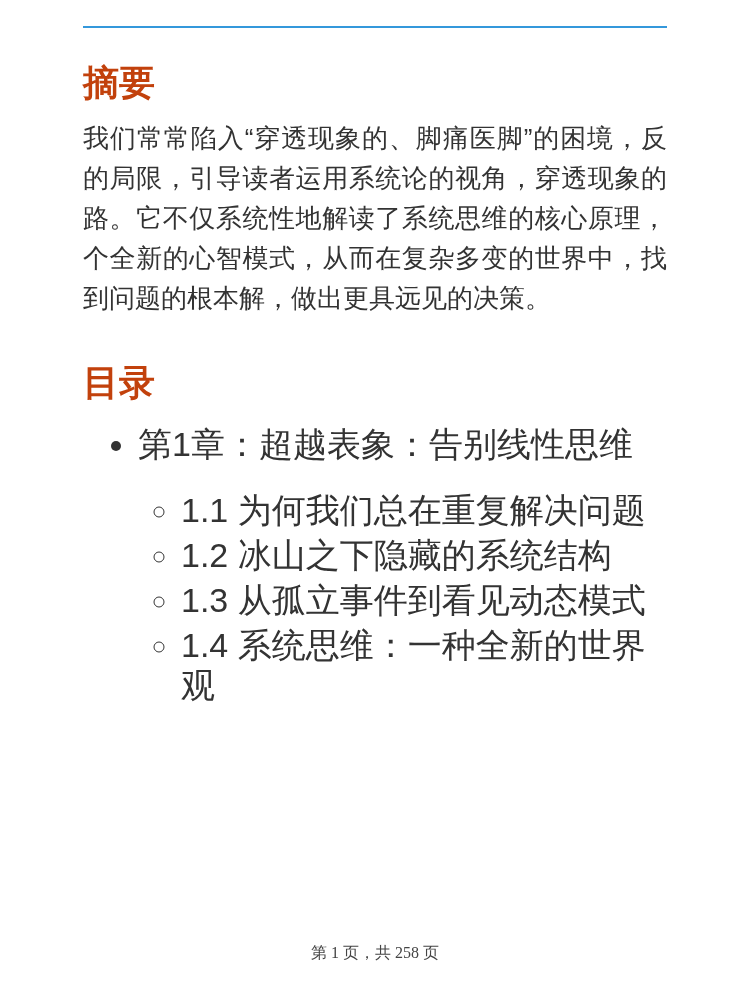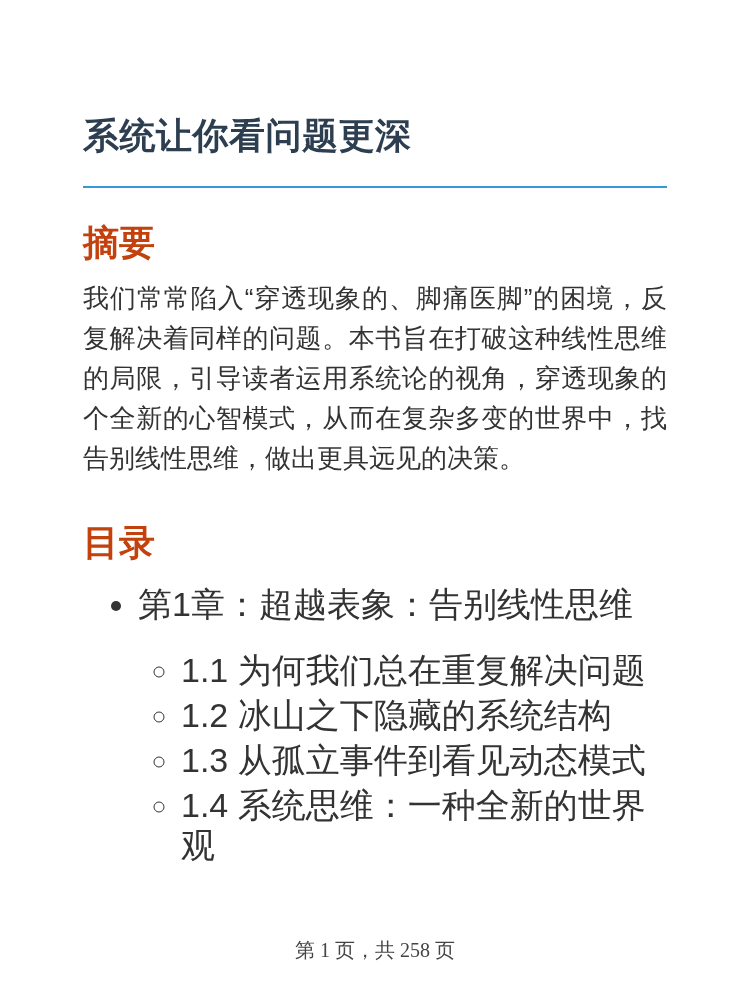--- a/index.html
+++ b/index.html
@@ -31,42 +31,41 @@
     list-style: disc; margin: 24px 0 0 0; padding-left: 55px;
     font-size: 34px; line-height: 40px; color: #333333;
   }
   .toc-list > li { margin: 0; }
   .toc-sub {
     list-style: circle; margin: 26px 0 0 0; padding-left: 43px;
   }
   .toc-sub li { margin-bottom: 5px; }
   .footer {
     position: absolute; left: 0; right: 0; bottom: 36px;
-    text-align: center; font-size: 20px; color: #444444;
+    text-align: center; font-size: 16px; color: #444444;
     font-family: "Liberation Serif", "DejaVu Serif", serif;
   }
 </style>
 </head>
 <body>
 
 <div class="page">
   <div class="content">
 
-    <h1 class="doc-title">系统让你看问题更深</h1>
 
     <div class="divider"></div>
 
     <h2 class="sec-heading">摘要</h2>
 
     <div class="abstract-text">
         <div class="tline">我们常常陷入“穿透现象的、脚痛医脚”的困境，反</div>
-        <div class="tline">复解决着同样的问题。本书旨在打破这种线性思维</div>
         <div class="tline">的局限，引导读者运用系统论的视角，穿透现象的</div>
+        <div class="tline">路。它不仅系统性地解读了系统思维的核心原理，</div>
         <div class="tline">个全新的心智模式，从而在复杂多变的世界中，找</div>
-        <div class="tline">告别线性思维，做出更具远见的决策。</div>
+        <div class="tline">到问题的根本解，做出更具远见的决策。</div>
       </div>
 
     <h2 class="sec-heading toc">目录</h2>
 
     <ul class="toc-list">
       <li>
         <span>第1章：超越表象：告别线性思维</span>
         <ul class="toc-sub">
           <li>1.1 为何我们总在重复解决问题</li>
           <li>1.2 冰山之下隐藏的系统结构</li>

